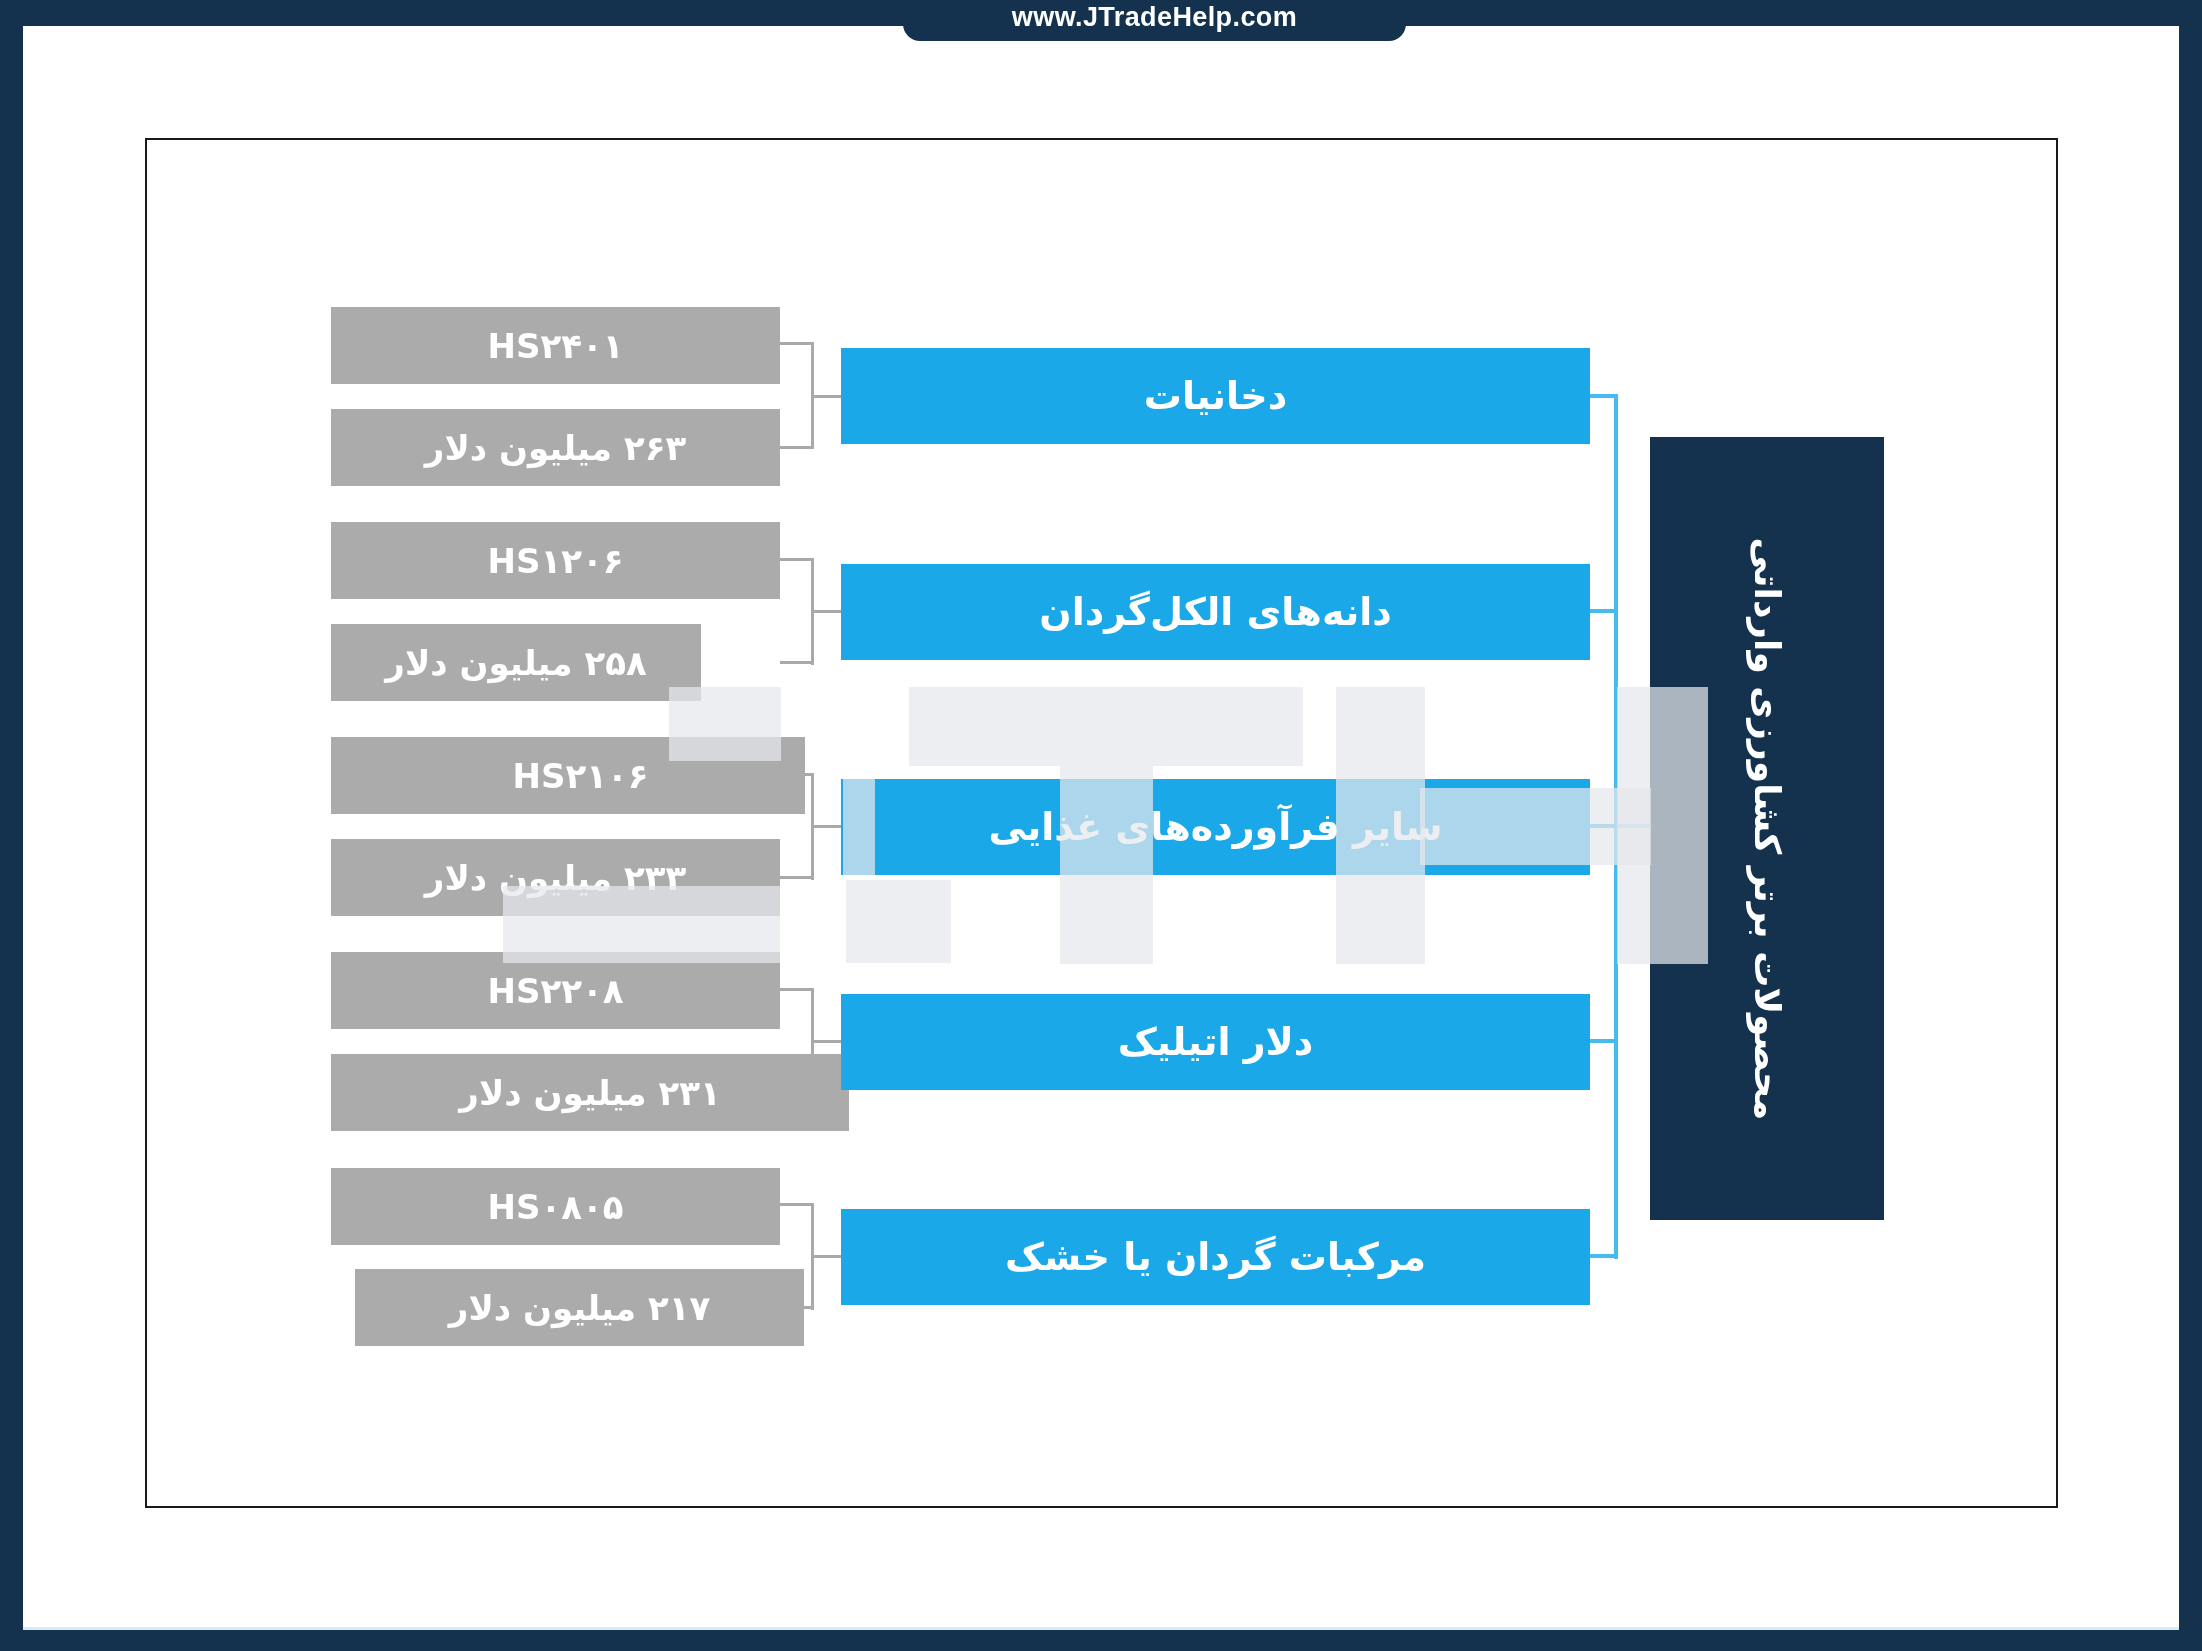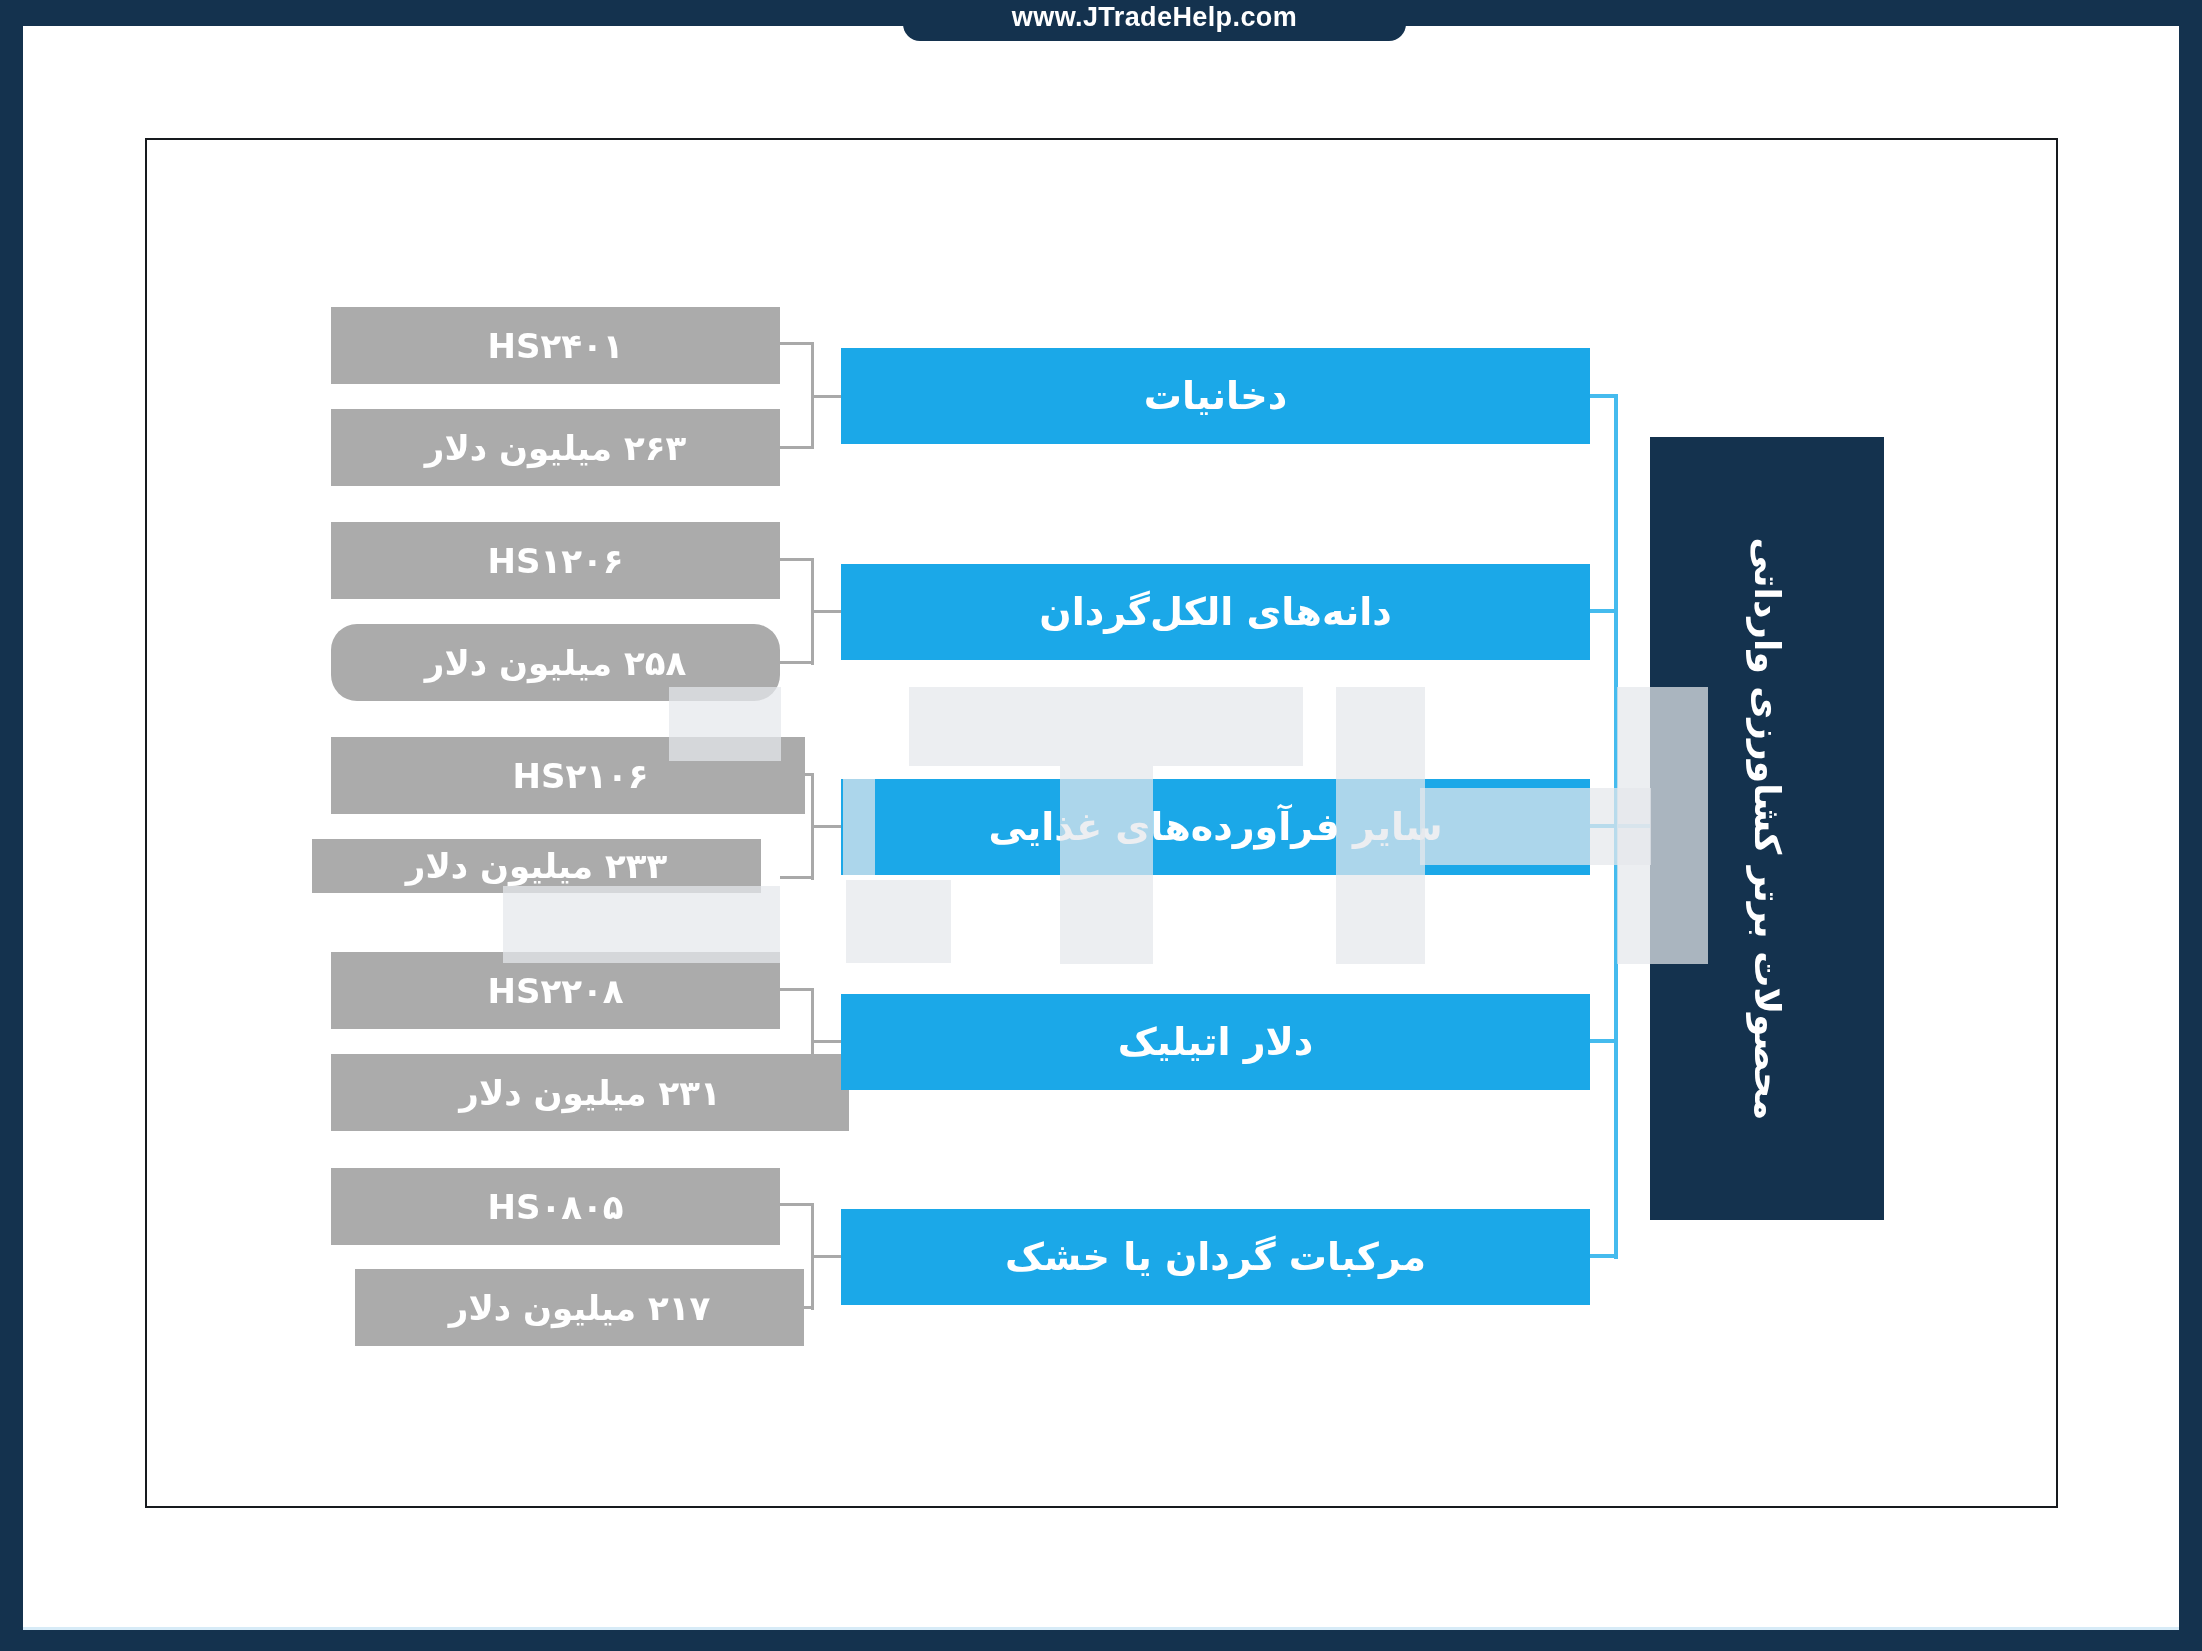--- a/index.html
+++ b/index.html
@@ -71,36 +71,36 @@
   <div class="abs cg" style="left:811px;top:342px;width:3.4px;height:107px;"></div>
   <div class="abs cg" style="left:811px;top:395px;width:30px;height:3.4px;"></div>
   <div class="abs blue-bar rtl" style="left:841px;top:348px;width:749px;height:96px;">
     <span>دخانیات</span>
   </div>
   <div class="abs cb" style="left:1590px;top:394px;width:28px;height:4.3px;"></div>
 
   <div class="abs gray-bar" style="left:331px;top:522px;width:449px;height:77px;">
     <span dir="ltr">HS۱۲۰۶</span>
   </div>
-  <div class="abs gray-bar rtl" style="left:331px;top:624px;width:449px;height:77px;border-radius:26px;">
+  <div class="abs gray-bar rtl" style="left:331px;top:624px;width:370px;height:77px;">
     <span>۲۵۸ میلیون دلار</span>
   </div>
   <div class="abs cg" style="left:780px;top:558px;width:34px;height:3.4px;"></div>
   <div class="abs cg" style="left:780px;top:661px;width:34px;height:3.4px;"></div>
   <div class="abs cg" style="left:811px;top:558px;width:3.4px;height:107px;"></div>
   <div class="abs cg" style="left:811px;top:610px;width:30px;height:3.4px;"></div>
   <div class="abs blue-bar rtl" style="left:841px;top:564px;width:749px;height:96px;">
     <span>دانه‌های الکل‌گردان</span>
   </div>
   <div class="abs cb" style="left:1590px;top:609px;width:28px;height:4.3px;"></div>
 
   <div class="abs gray-bar" style="left:331px;top:737px;width:449px;height:77px;padding-left:25px;">
     <span dir="ltr">HS۲۱۰۶</span>
   </div>
-  <div class="abs gray-bar rtl" style="left:312px;top:839px;width:449px;height:54px;">
+  <div class="abs gray-bar rtl" style="left:331px;top:839px;width:449px;height:77px;">
     <span>۲۳۳ میلیون دلار</span>
   </div>
   <div class="abs cg" style="left:780px;top:773px;width:34px;height:3.4px;"></div>
   <div class="abs cg" style="left:780px;top:876px;width:34px;height:3.4px;"></div>
   <div class="abs cg" style="left:811px;top:773px;width:3.4px;height:107px;"></div>
   <div class="abs cg" style="left:811px;top:825px;width:30px;height:3.4px;"></div>
   <div class="abs blue-bar rtl" style="left:841px;top:779px;width:749px;height:96px;">
     <span>سایر فرآورده‌های غذایی</span>
   </div>
   <div class="abs cb" style="left:1590px;top:824px;width:60px;height:4.3px;"></div>

